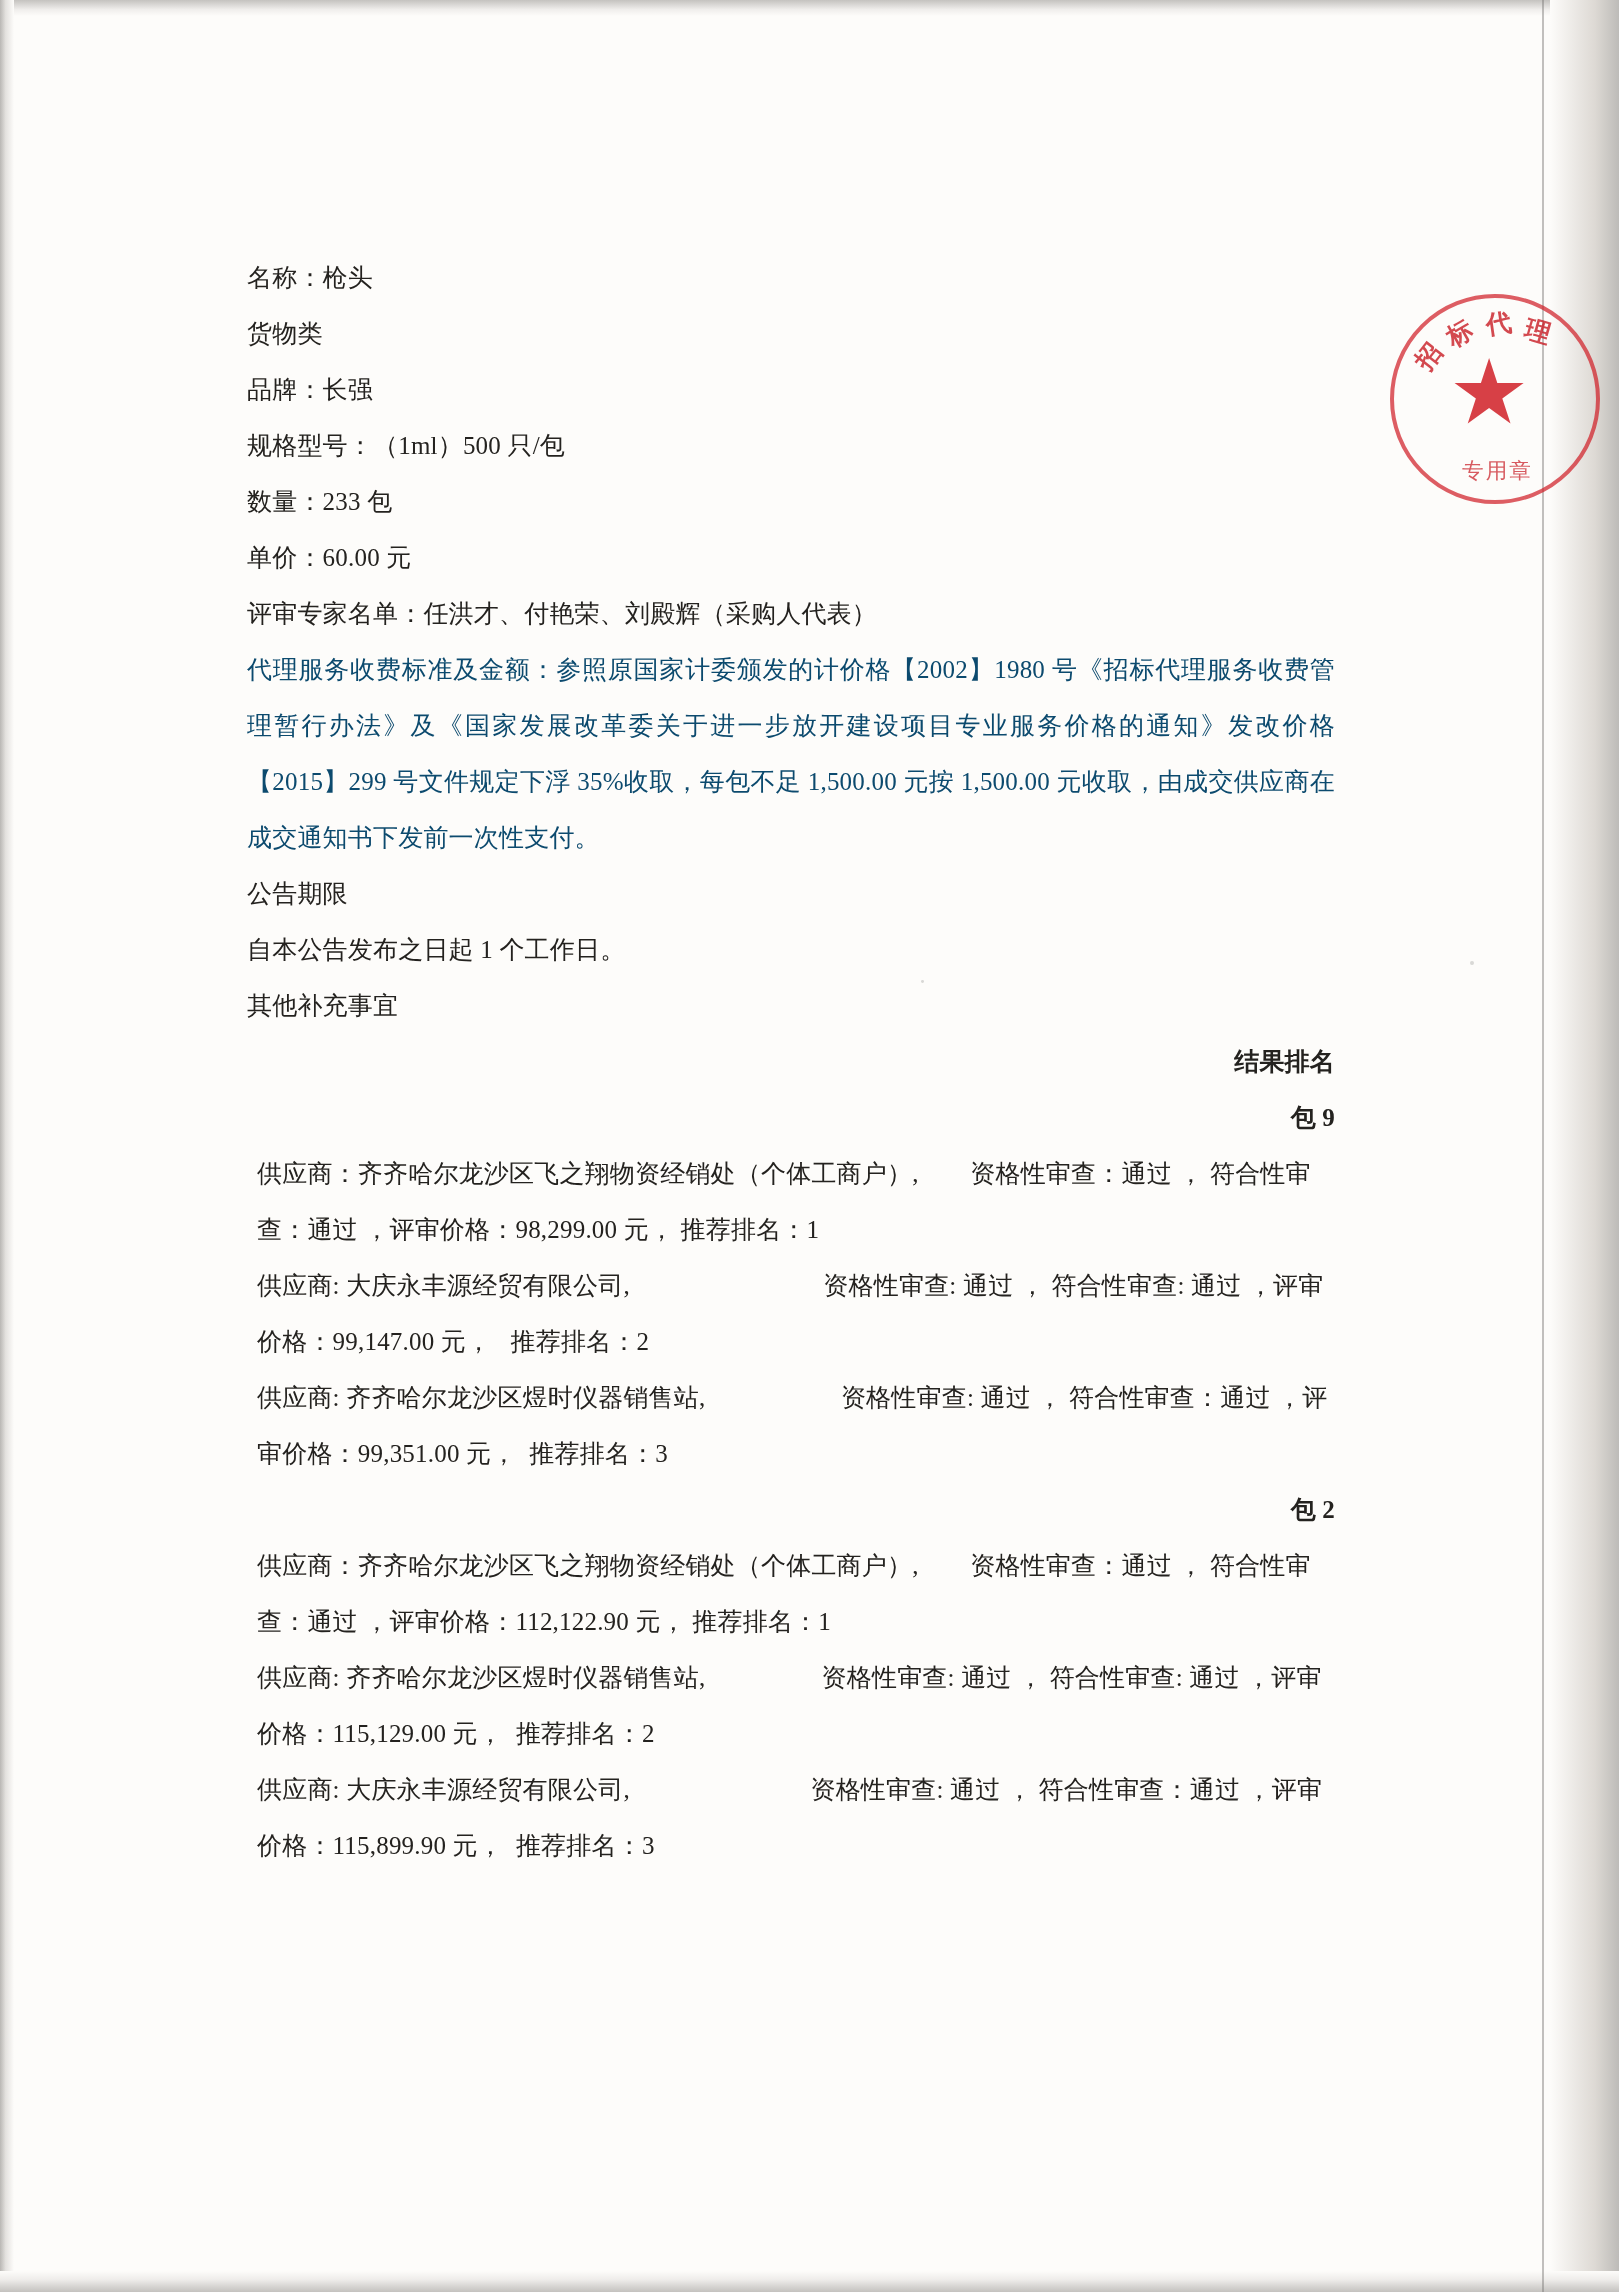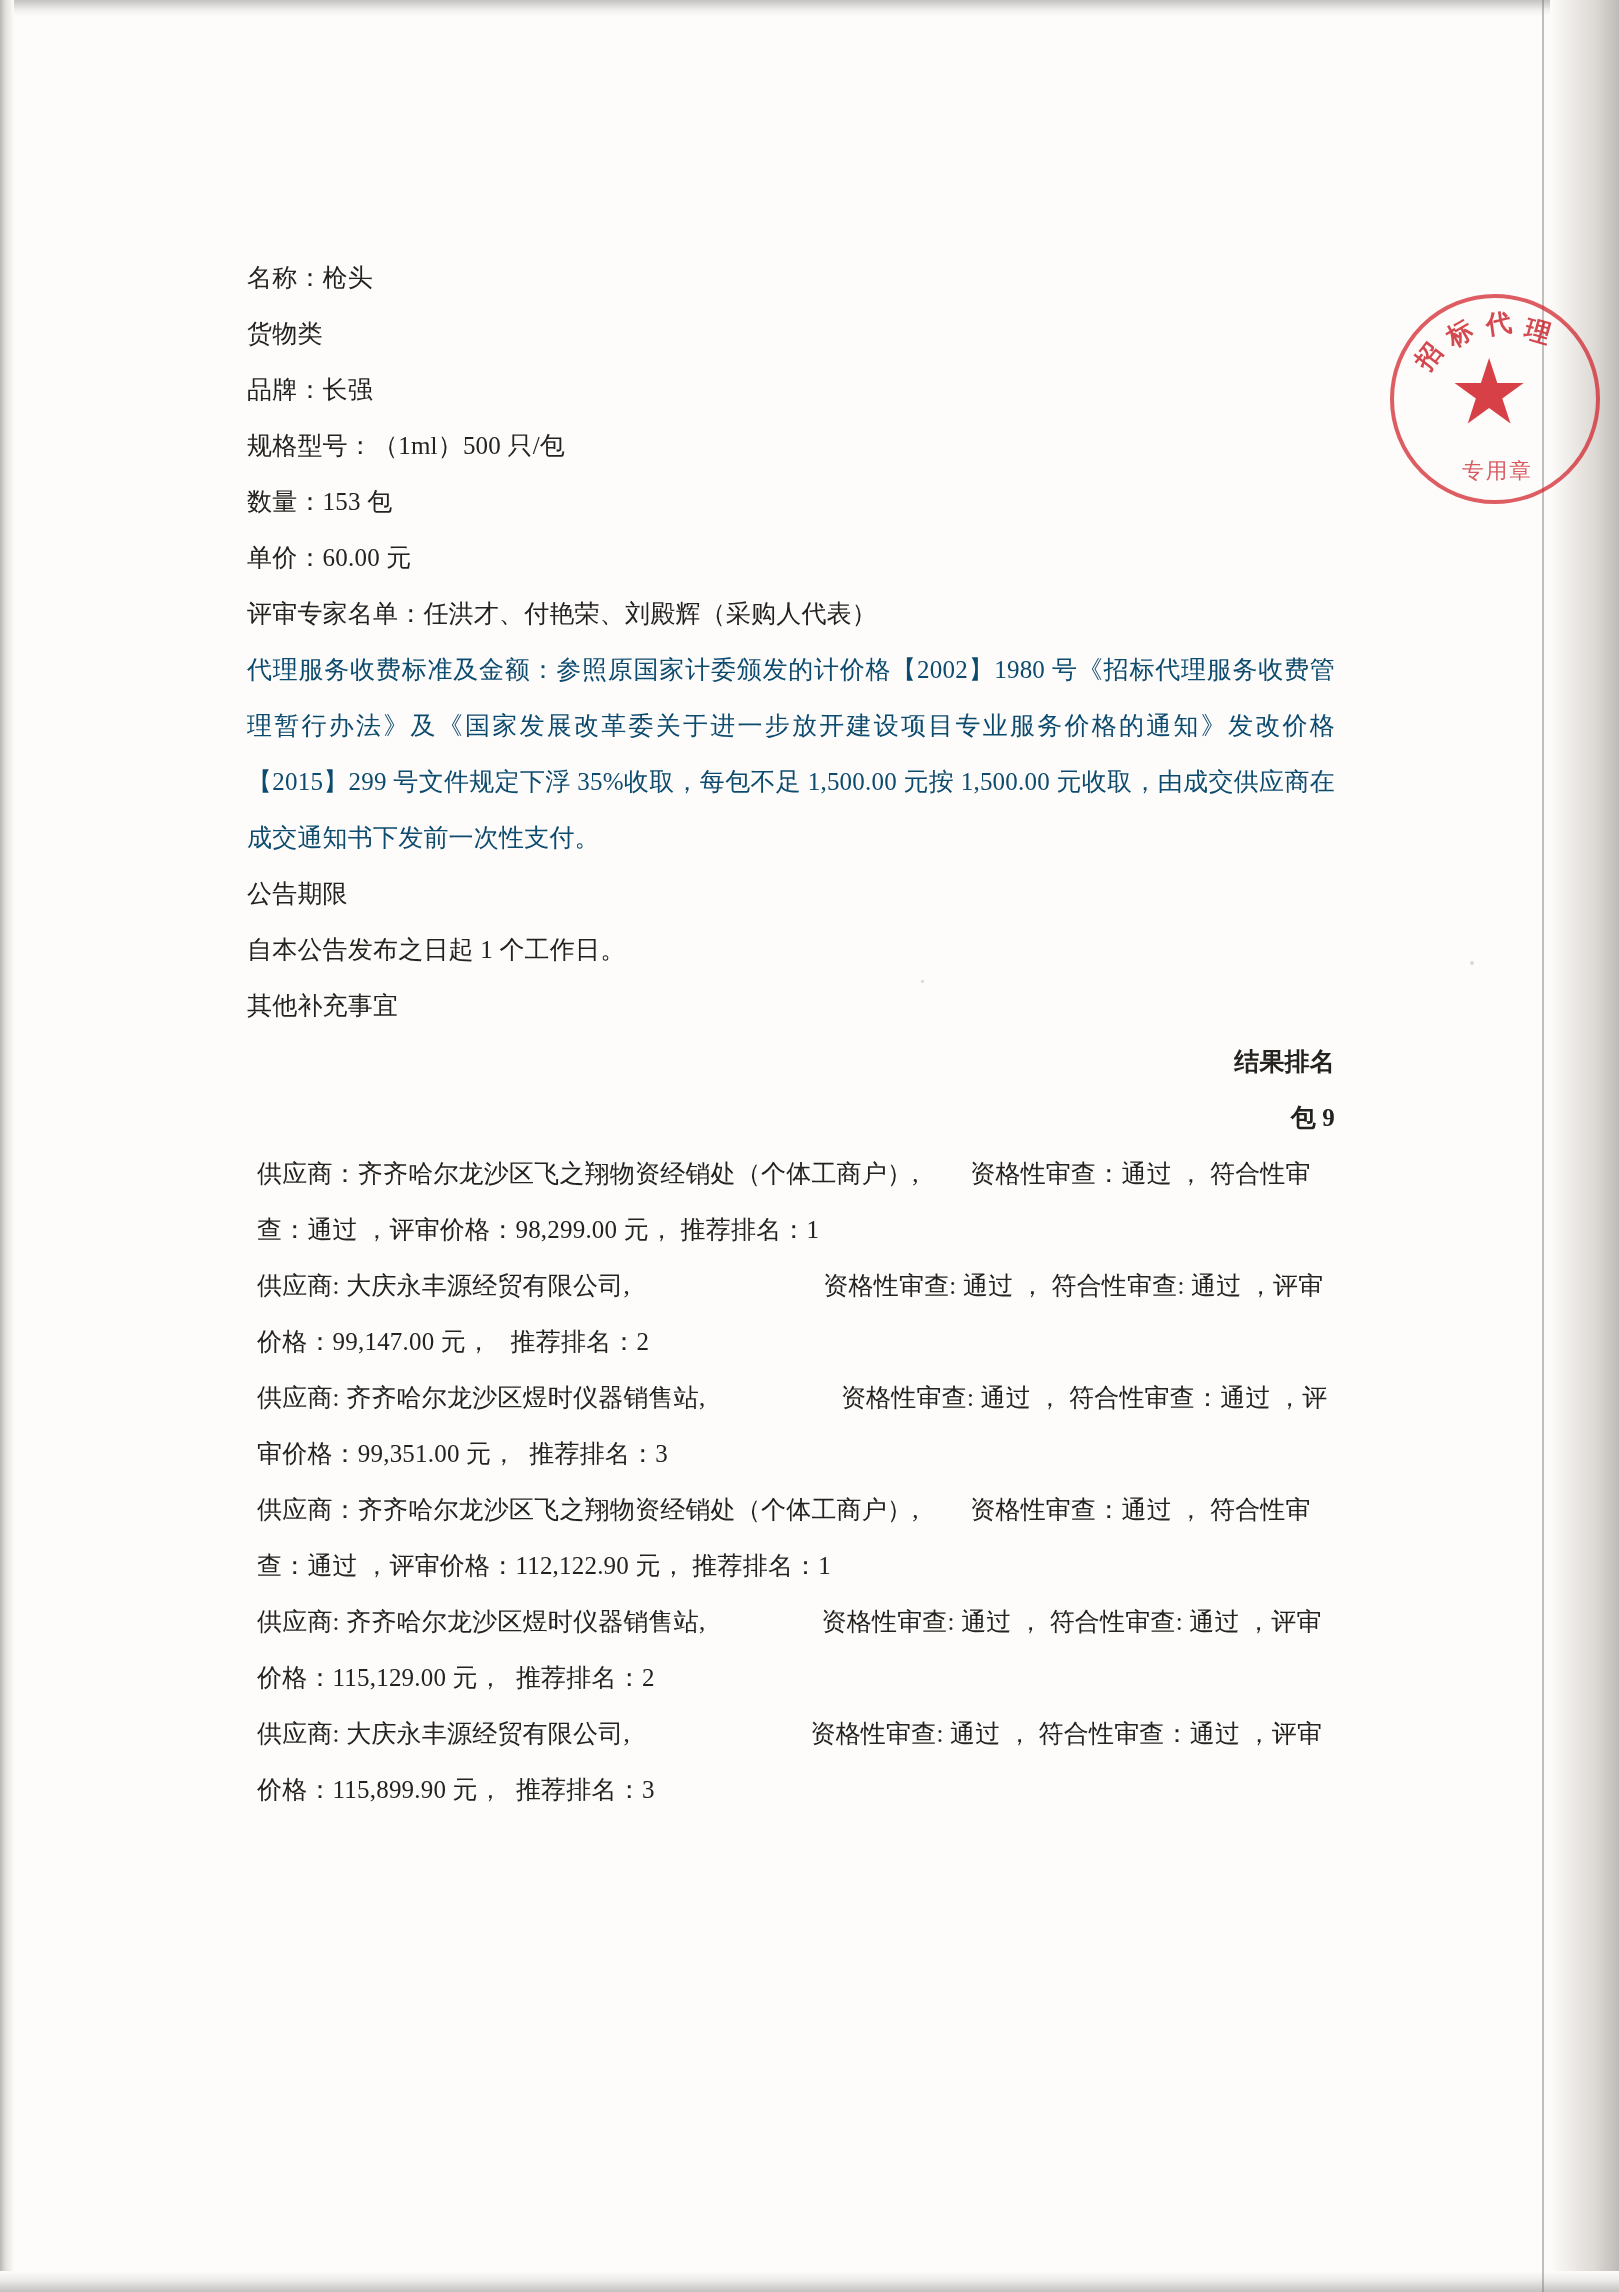--- a/index.html
+++ b/index.html
@@ -166,37 +166,38 @@
     <div class="bottom-text">专用章</div>
   </div>
 
   <div class="content">
 
     <div class="line">名称：枪头</div>
 
     <div class="line">货物类</div>
     <div class="line">品牌：长强</div>
     <div class="line">规格型号：（1ml）500 只/包</div>
-    <div class="line">数量：153 包</div>
+    <div class="line">数量：233 包</div>
     <div class="line">单价：60.00 元</div>
     <div class="line">评审专家名单：任洪才、付艳荣、刘殿辉（采购人代表）</div>
 
     <div class="para">代理服务收费标准及金额：参照原国家计委颁发的计价格【2002】1980 号《招标代理服务收费管理暂行办法》及《国家发展改革委关于进一步放开建设项目专业服务价格的通知》发改价格【2015】299 号文件规定下浮 35%收取，每包不足 1,500.00 元按 1,500.00 元收取，由成交供应商在成交通知书下发前一次性支付。</div>
 
     <div class="line">公告期限</div>
     <div class="line">自本公告发布之日起 1 个工作日。</div>
 
     <div class="line">其他补充事宜</div>
 
     <div class="line center">结果排名</div>
 
     <div class="line center" style="padding-left:39px;">包 9</div>
     <div class="hang">供应商：齐齐哈尔龙沙区飞之翔物资经销处（个体工商户）,        资格性审查：通过 ， 符合性审查：通过 ，评审价格：98,299.00 元， 推荐排名：1</div>
     <div class="hang">供应商: 大庆永丰源经贸有限公司,                              资格性审查: 通过 ， 符合性审查: 通过 ，评审价格：99,147.00 元，   推荐排名：2</div>
     <div class="hang">供应商: 齐齐哈尔龙沙区煜时仪器销售站,                     资格性审查: 通过 ， 符合性审查：通过 ，评审价格：99,351.00 元，  推荐排名：3</div>
 
+    <div class="line center" style="padding-left:39px;">包 2</div>
     <div class="hang">供应商：齐齐哈尔龙沙区飞之翔物资经销处（个体工商户）,        资格性审查：通过 ， 符合性审查：通过 ，评审价格：112,122.90 元， 推荐排名：1</div>
     <div class="hang">供应商: 齐齐哈尔龙沙区煜时仪器销售站,                  资格性审查: 通过 ， 符合性审查: 通过 ，评审价格：115,129.00 元，  推荐排名：2</div>
     <div class="hang">供应商: 大庆永丰源经贸有限公司,                            资格性审查: 通过 ， 符合性审查：通过 ，评审价格：115,899.90 元，  推荐排名：3</div>
 
   </div>
 </div>
 
 
 </body></html>

